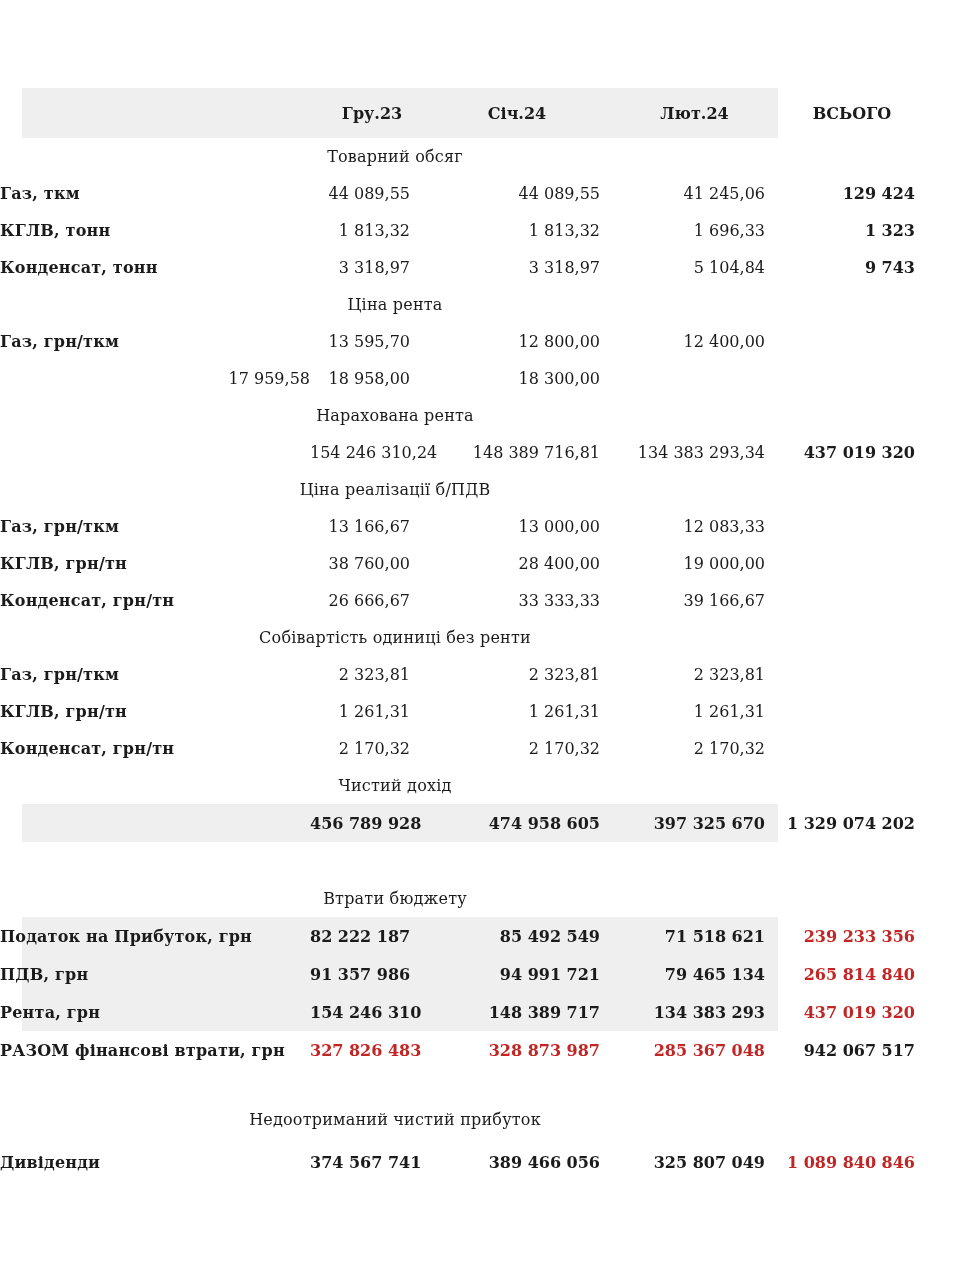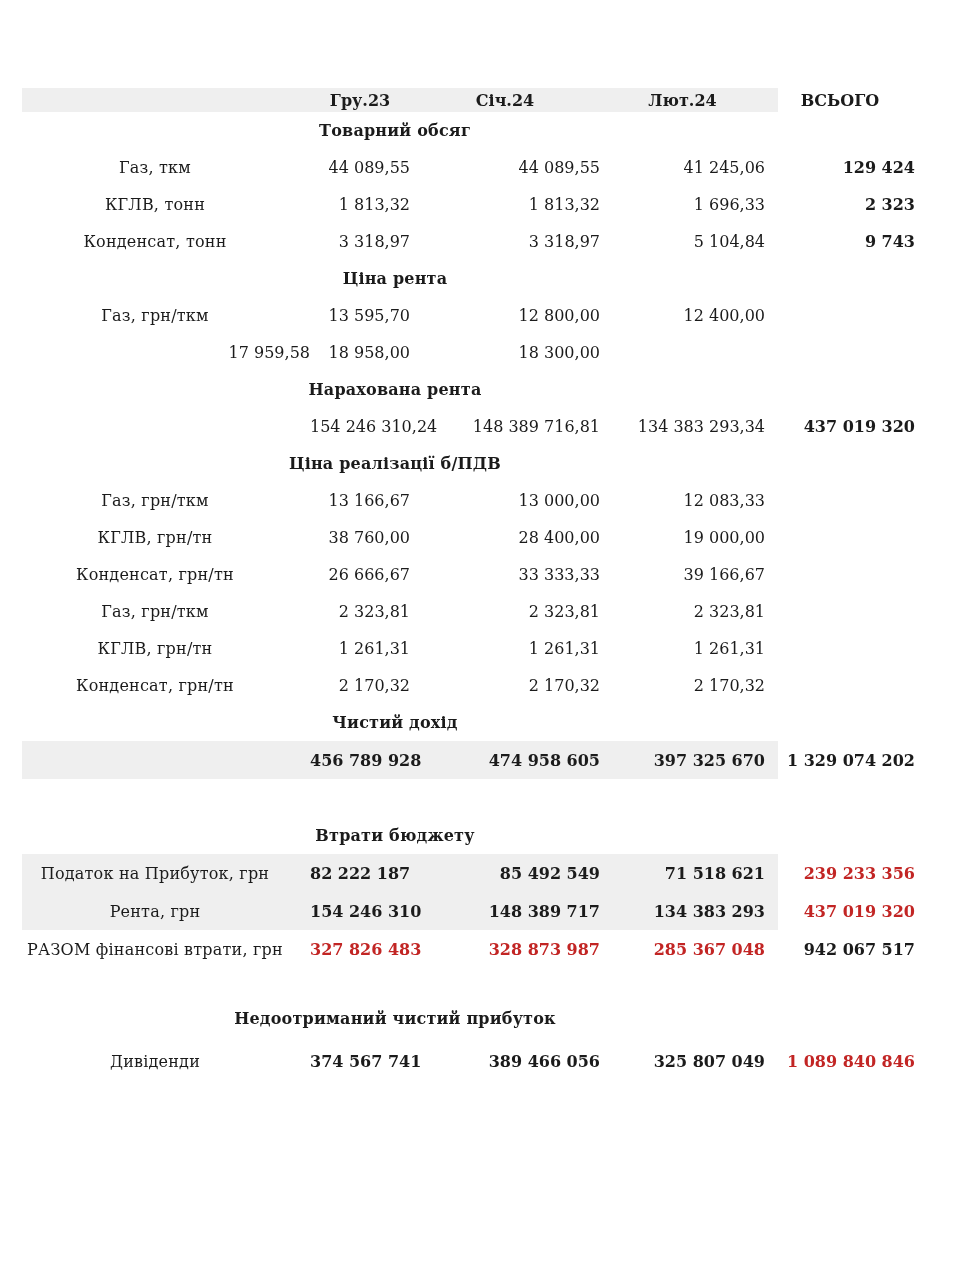--- a/index.html
+++ b/index.html
@@ -17,25 +17,25 @@
   .gap3 { height: 6px; }
 
   .row {
     position: relative;
     height: 37px;
     display: grid;
     grid-template-columns: 310px 100px 190px 165px 150px;
     align-items: center;
     font-size: 16px;
   }
-  .row.hdr { height: 24px; }
+  .row.hdr { height: 50px; padding-left: 12px; }
   .row.shade-row { height: 38px; }
 
   .cell { position: relative; z-index: 1; white-space: nowrap; }
-  .label { text-align: center; font-weight: normal; letter-spacing: 0.2px; }
+  .label { font-weight: bold; letter-spacing: 0.2px; }
   .num { text-align: right; font-variant-numeric: tabular-nums; }
   .ch  { text-align: center; font-weight: bold; }
   .b   { font-weight: bold; }
   .red { color: var(--accent-red, #c22524); }
 
   
   .band::before {
     content: "";
     position: absolute;
     left: 22px;
@@ -54,21 +54,21 @@
     background: var(--band-gray, #efefef);
     z-index: 0;
   }
 
   .section-title {
     height: 37px;
     width: 790px;
     display: flex;
     align-items: center;
     justify-content: center;
-    font-weight: bold;
+    font-weight: normal;
     font-size: 16px;
     letter-spacing: 0.2px;
   }
 </style>
 </head>
 <body>
 
 <div>
   <div class="spacer-top"></div>
 
@@ -86,21 +86,21 @@
     <div class="cell num">44 089,55</div>
     <div class="cell num">44 089,55</div>
     <div class="cell num">41 245,06</div>
     <div class="cell num b">129 424</div>
   </div>
   <div class="row">
     <div class="cell label">КГЛВ, тонн</div>
     <div class="cell num">1 813,32</div>
     <div class="cell num">1 813,32</div>
     <div class="cell num">1 696,33</div>
-    <div class="cell num b">2 323</div>
+    <div class="cell num b">1 323</div>
   </div>
   <div class="row">
     <div class="cell label">Конденсат, тонн</div>
     <div class="cell num">3 318,97</div>
     <div class="cell num">3 318,97</div>
     <div class="cell num">5 104,84</div>
     <div class="cell num b">9 743</div>
   </div>
 
   <div class="section-title">Ціна рента</div>
@@ -143,20 +143,21 @@
     <div class="cell num b"></div>
   </div>
   <div class="row">
     <div class="cell label">Конденсат, грн/тн</div>
     <div class="cell num">26 666,67</div>
     <div class="cell num">33 333,33</div>
     <div class="cell num">39 166,67</div>
     <div class="cell num b"></div>
   </div>
 
+  <div class="section-title">Собівартість одиниці без ренти</div>
   <div class="row">
     <div class="cell label">Газ, грн/ткм</div>
     <div class="cell num">2 323,81</div>
     <div class="cell num">2 323,81</div>
     <div class="cell num">2 323,81</div>
     <div class="cell num b"></div>
   </div>
   <div class="row">
     <div class="cell label">КГЛВ, грн/тн</div>
     <div class="cell num">1 261,31</div>
@@ -186,20 +187,27 @@
   <div class="section-title">Втрати бюджету</div>
   <div class="band-block">
     <div class="row shade-row">
       <div class="cell label">Податок на Прибуток, грн</div>
       <div class="cell num b">82 222 187</div>
       <div class="cell num b">85 492 549</div>
       <div class="cell num b">71 518 621</div>
       <div class="cell num b red">239 233 356</div>
     </div>
     <div class="row shade-row">
+      <div class="cell label">ПДВ, грн</div>
+      <div class="cell num b">91 357 986</div>
+      <div class="cell num b">94 991 721</div>
+      <div class="cell num b">79 465 134</div>
+      <div class="cell num b red">265 814 840</div>
+    </div>
+    <div class="row shade-row">
       <div class="cell label">Рента, грн</div>
       <div class="cell num b">154 246 310</div>
       <div class="cell num b">148 389 717</div>
       <div class="cell num b">134 383 293</div>
       <div class="cell num b red">437 019 320</div>
     </div>
   </div>
   <div class="row shade-row">
     <div class="cell label">РАЗОМ фінансові втрати, грн</div>
     <div class="cell num b red">327 826 483</div>

